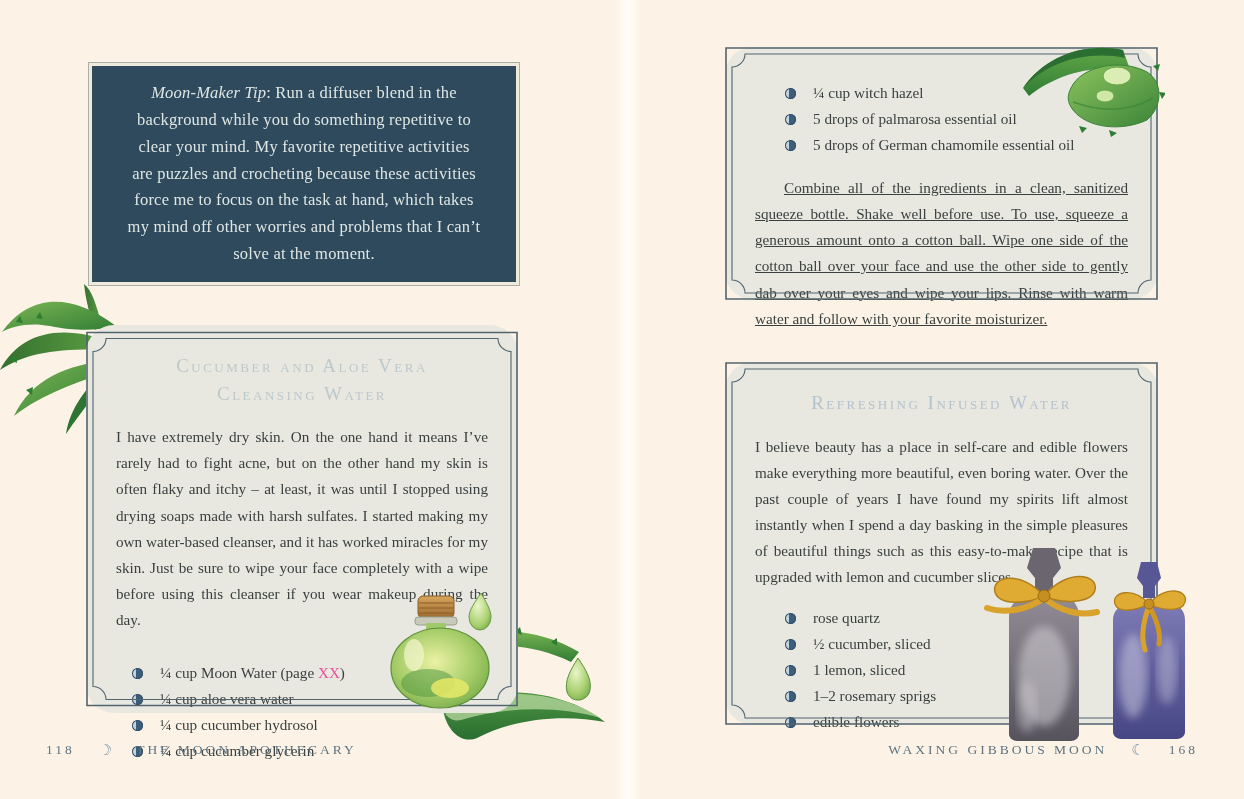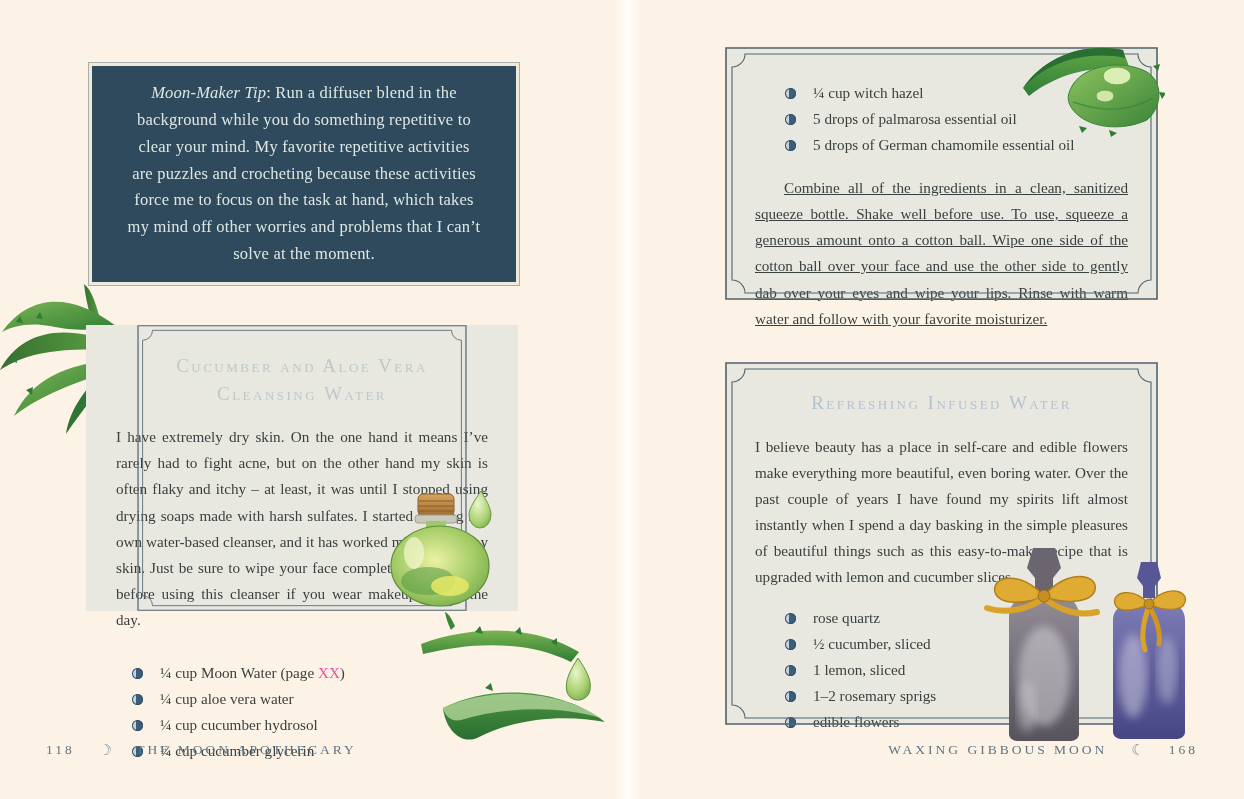--- a/index.html
+++ b/index.html
@@ -24,24 +24,24 @@
     z-index:2;
     display:flex;align-items:center;justify-content:center;
   }
   .tip-box p{
     margin:0;padding:0 34px;text-align:center;
     color:#dfe7e5;font-size:16.5px;line-height:1.62;letter-spacing:.2px;
   }
   .tip-box em{font-style:italic;}
   
   .frame-box{
-    position:absolute;background:#e8e7e0;z-index:1;
+    position:absolute;background:#e8e7e0;z-index:1;border-radius:28px;
   }
   .frame-box svg.frame{position:absolute;inset:0;width:100%;height:100%;pointer-events:none;}
-  #box-cucumber{left:86px;top:325px;width:432px;height:286px;}
+  #box-cucumber{left:86px;top:325px;width:432px;height:388px;}
   #box-toner{left:725px;top:47px;width:433px;height:253px;}
   #box-infused{left:725px;top:362px;width:433px;height:363px;}
   .recipe-title{
     margin:0;padding-top:27px;text-align:center;
     font-weight:normal;font-variant:small-caps;
     font-size:19px;letter-spacing:2.5px;line-height:1.45;
     color:#bdc8cb;
   }
   #box-infused .recipe-title{color:#b4c2cd;}
   .body-par{

